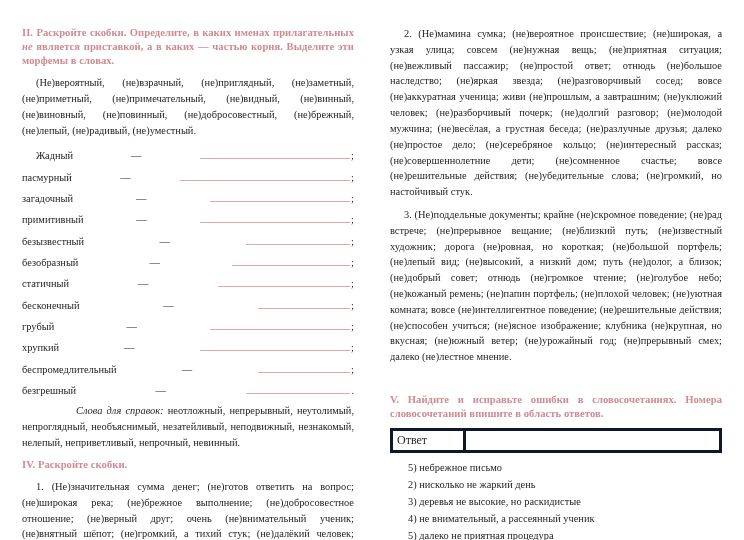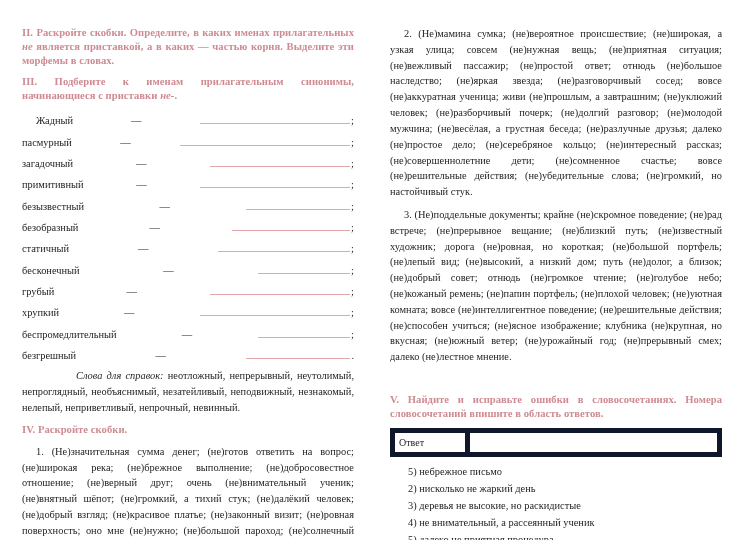--- a/index.html
+++ b/index.html
@@ -95,23 +95,23 @@
   .syn-blank.w7 { width: 140px; }
 
   
   .answer-table {
     border-collapse: collapse;
     width: 100%;
     margin: 3px 0 7px 0;
     table-layout: fixed;
   }
   .answer-table td {
-    border: 5px solid #0f172a;
+    border: 3px solid #0f172a;
     height: 17px;
-    font-size: 10px;
+    font-size: 12px;
     padding: 1px 4px;
     color: #1f1f1f;
     vertical-align: middle;
   }
   .answer-table td.label-cell { width: 62px; }
   .answer-table td.value-cell { }
 
   ol.phrase-list {
     margin: 0;
     padding: 0;
@@ -125,22 +125,22 @@
 </head>
 <body>
 
 <div class="spread">
 
   <div class="page page-left">
     <div class="page-body">
 
       <h2 class="section-head"><span>II. Раскройте скобки. Определите, в каких именах прилагательных </span><span class="it">не</span><span> является приставкой, а в каких — частью корня. Выделите эти морфемы в словах.</span></h2>
 
+      <p class="body-par">(Не)вероятный, (не)взрачный, (не)приглядный, (не)заметный, (не)приметный, (не)примечательный, (не)видный, (не)винный, (не)виновный, (не)повинный, (не)добросовестный, (не)брежный, (не)лепый, (не)радивый, (не)уместный.</p>
 
-      <h2 class="section-head"><span>III. Подберите к именам прилагательным синонимы, начинающиеся с приставки </span><span class="it">не-</span><span>.</span></h2>
 
       <div class="synonyms" id="synonyms-exercise"><span class="word">Жадный</span><span class="dash">&nbsp;—&nbsp;</span><span class="syn-blank w1"></span><span>; </span><span class="word">пасмурный</span><span class="dash">&nbsp;—&nbsp;</span><span class="syn-blank w6"></span><span>; </span><span class="word">загадочный</span><span class="dash">&nbsp;—&nbsp;</span><span class="syn-blank w7"></span><span>; </span><span class="word">примитивный</span><span class="dash">&nbsp;—&nbsp;</span><span class="syn-blank w1"></span><span>; </span><span class="word">безызвестный</span><span class="dash">&nbsp;—&nbsp;</span><span class="syn-blank w4"></span><span>; </span><span class="word">безобразный</span><span class="dash">&nbsp;—&nbsp;</span><span class="syn-blank w3"></span><span>; </span><span class="word">статичный</span><span class="dash">&nbsp;—&nbsp;</span><span class="syn-blank w2"></span><span>; </span><span class="word">бесконечный</span><span class="dash">&nbsp;—&nbsp;</span><span class="syn-blank w5"></span><span>; </span><span class="word">грубый</span><span class="dash">&nbsp;—&nbsp;</span><span class="syn-blank w7"></span><span>; </span><span class="word">хрупкий</span><span class="dash">&nbsp;—&nbsp;</span><span class="syn-blank w1"></span><span>; </span><span class="word">беспромедлительный</span><span class="dash">&nbsp;—&nbsp;</span><span class="syn-blank w5"></span><span>; </span><span class="word">безгрешный</span><span class="dash">&nbsp;—&nbsp;</span><span class="syn-blank w4"></span><span>.</span></div>
 
       <p class="body-par"><span class="ref-label">Слова для справок:</span><span> неотложный, непрерывный, неутолимый, непроглядный, необъяснимый, незатейливый, неподвижный, незнакомый, нелепый, неприветливый, непрочный, невинный.</span></p>
 
       <h2 class="section-head">IV. Раскройте скобки.</h2>
 
       <p class="body-par">1. (Не)значительная сумма денег; (не)готов ответить на вопрос; (не)широкая река; (не)брежное выполнение; (не)добросовестное отношение; (не)верный друг; очень (не)внимательный ученик; (не)внятный шёпот; (не)громкий, а тихий стук; (не)далёкий человек; (не)добрый взгляд; (не)красивое платье; (не)законный визит; (не)ровная поверхность; оно мне (не)нужно; (не)большой пароход; (не)солнечный день; (не)стеклянный стакан; (не)приступная крепость; (не)высокий холм; (не)весёлый, а грустный вид; вовсе (не)трудовые доходы; (не)лёгкое дело; далеко (не)спокойная жизнь; (не)должен знать; юноша крайне (не)вежлив; (не)торопливая, но твёрдая походка.</p>
 
     </div>

